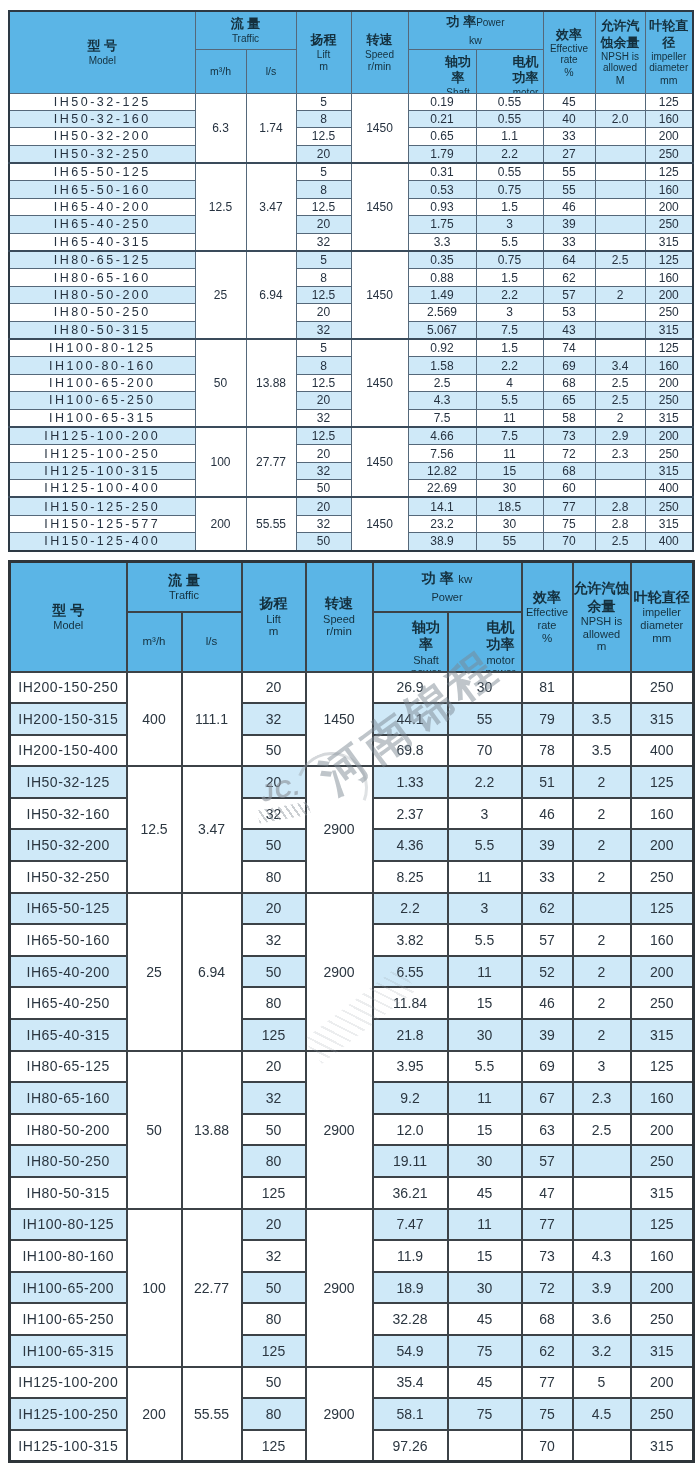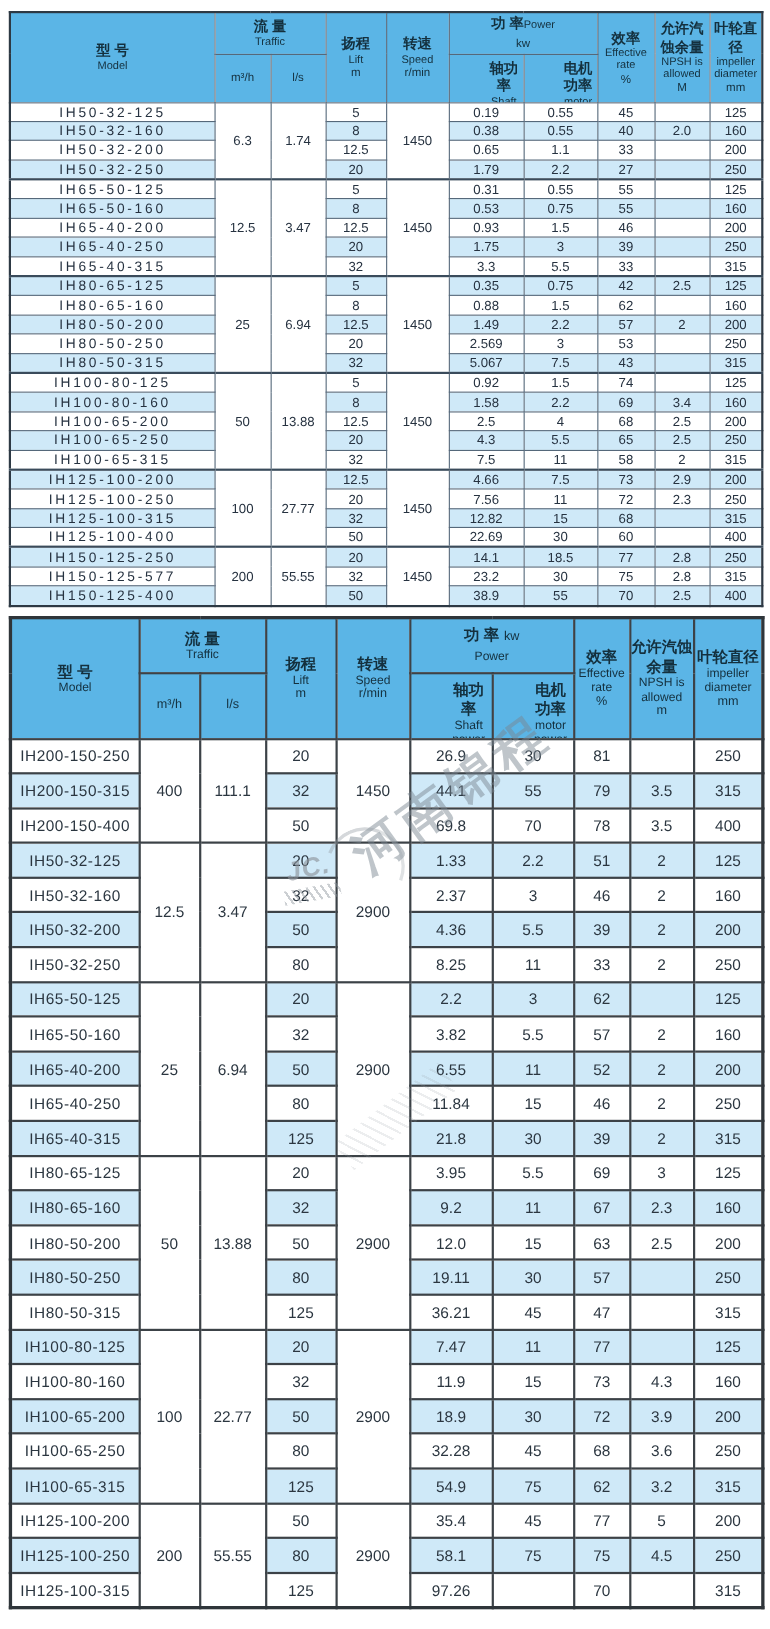--- a/index.html
+++ b/index.html
@@ -161,21 +161,21 @@
         <td rowspan="4" class="span-cell">1450</td>
         <td>0.19</td>
         <td>0.55</td>
         <td>45</td>
         <td></td>
         <td>125</td>
       </tr>
       <tr class="alt">
         <td class="model-cell">IH50-32-160</td>
         <td>8</td>
-        <td>0.38</td>
+        <td>0.21</td>
         <td>0.55</td>
         <td>40</td>
         <td>2.0</td>
         <td>160</td>
       </tr>
       <tr>
         <td class="model-cell">IH50-32-200</td>
         <td>12.5</td>
         <td>0.65</td>
         <td>1.1</td>
@@ -241,21 +241,21 @@
         <td>315</td>
       </tr>
       <tr class="alt group-start">
         <td class="model-cell">IH80-65-125</td>
         <td rowspan="5" class="span-cell">25</td>
         <td rowspan="5" class="span-cell">6.94</td>
         <td>5</td>
         <td rowspan="5" class="span-cell">1450</td>
         <td>0.35</td>
         <td>0.75</td>
-        <td>42</td>
+        <td>64</td>
         <td>2.5</td>
         <td>125</td>
       </tr>
       <tr>
         <td class="model-cell">IH80-65-160</td>
         <td>8</td>
         <td>0.88</td>
         <td>1.5</td>
         <td>62</td>
         <td></td>

